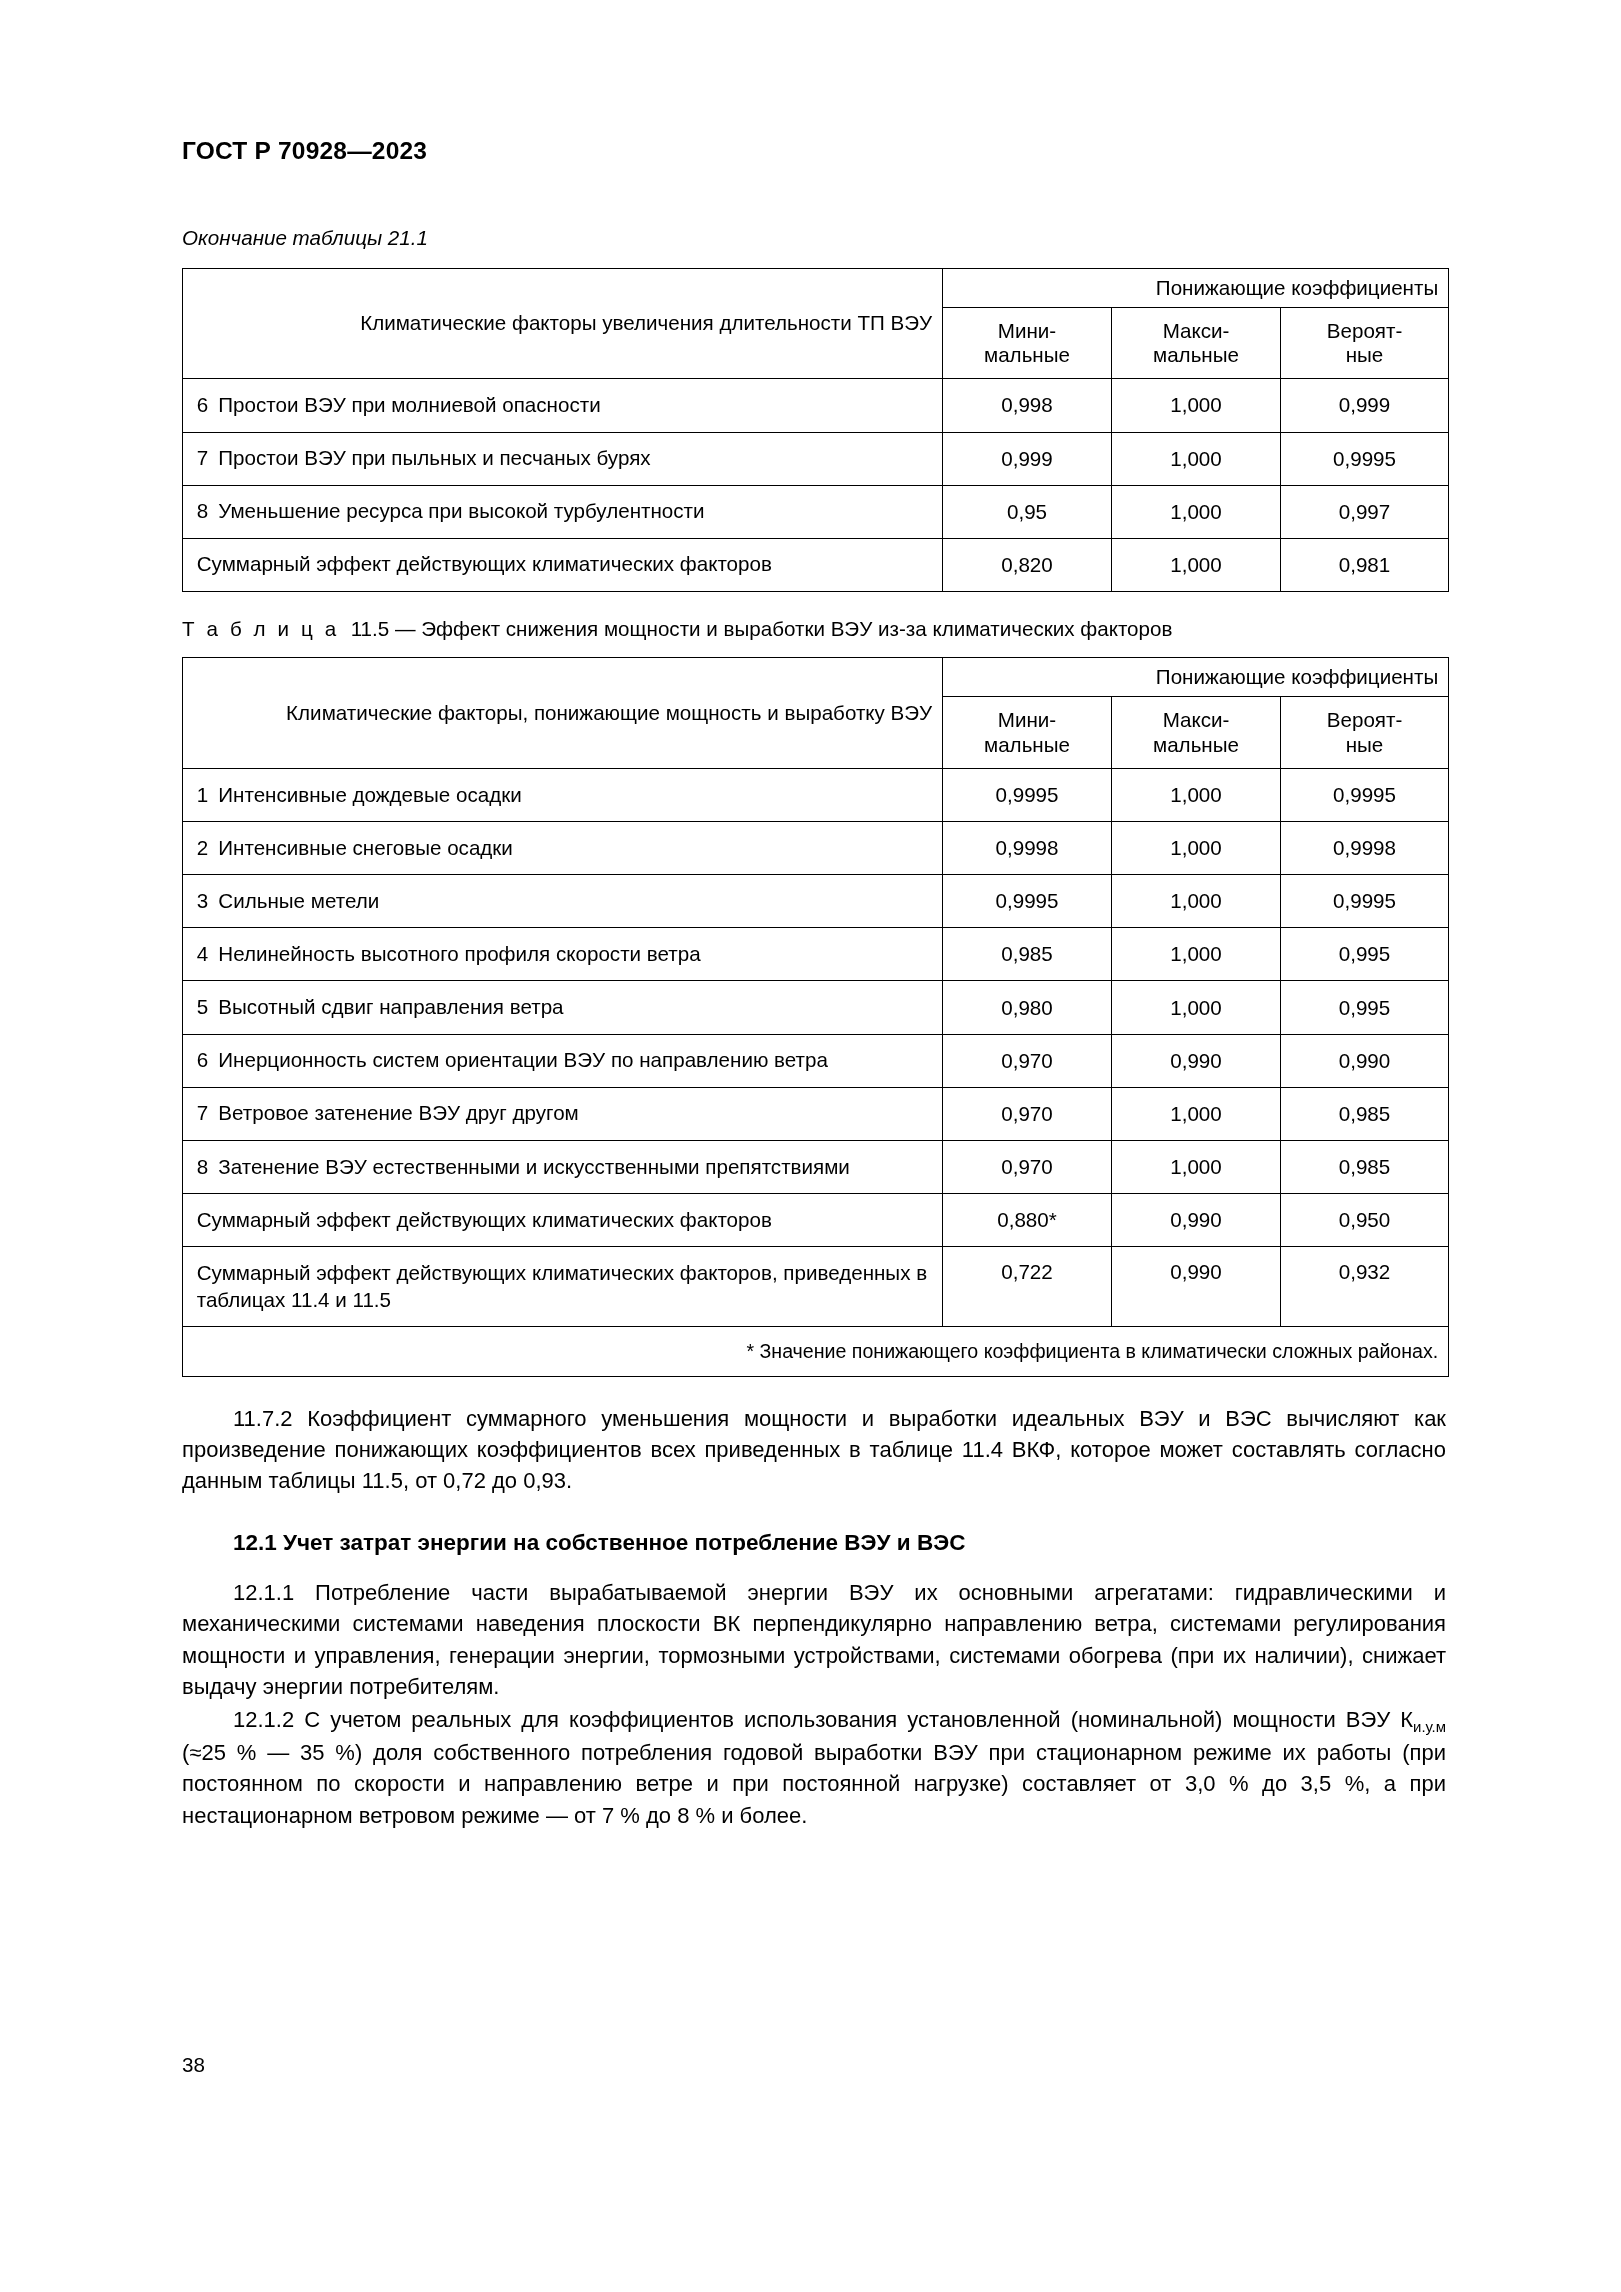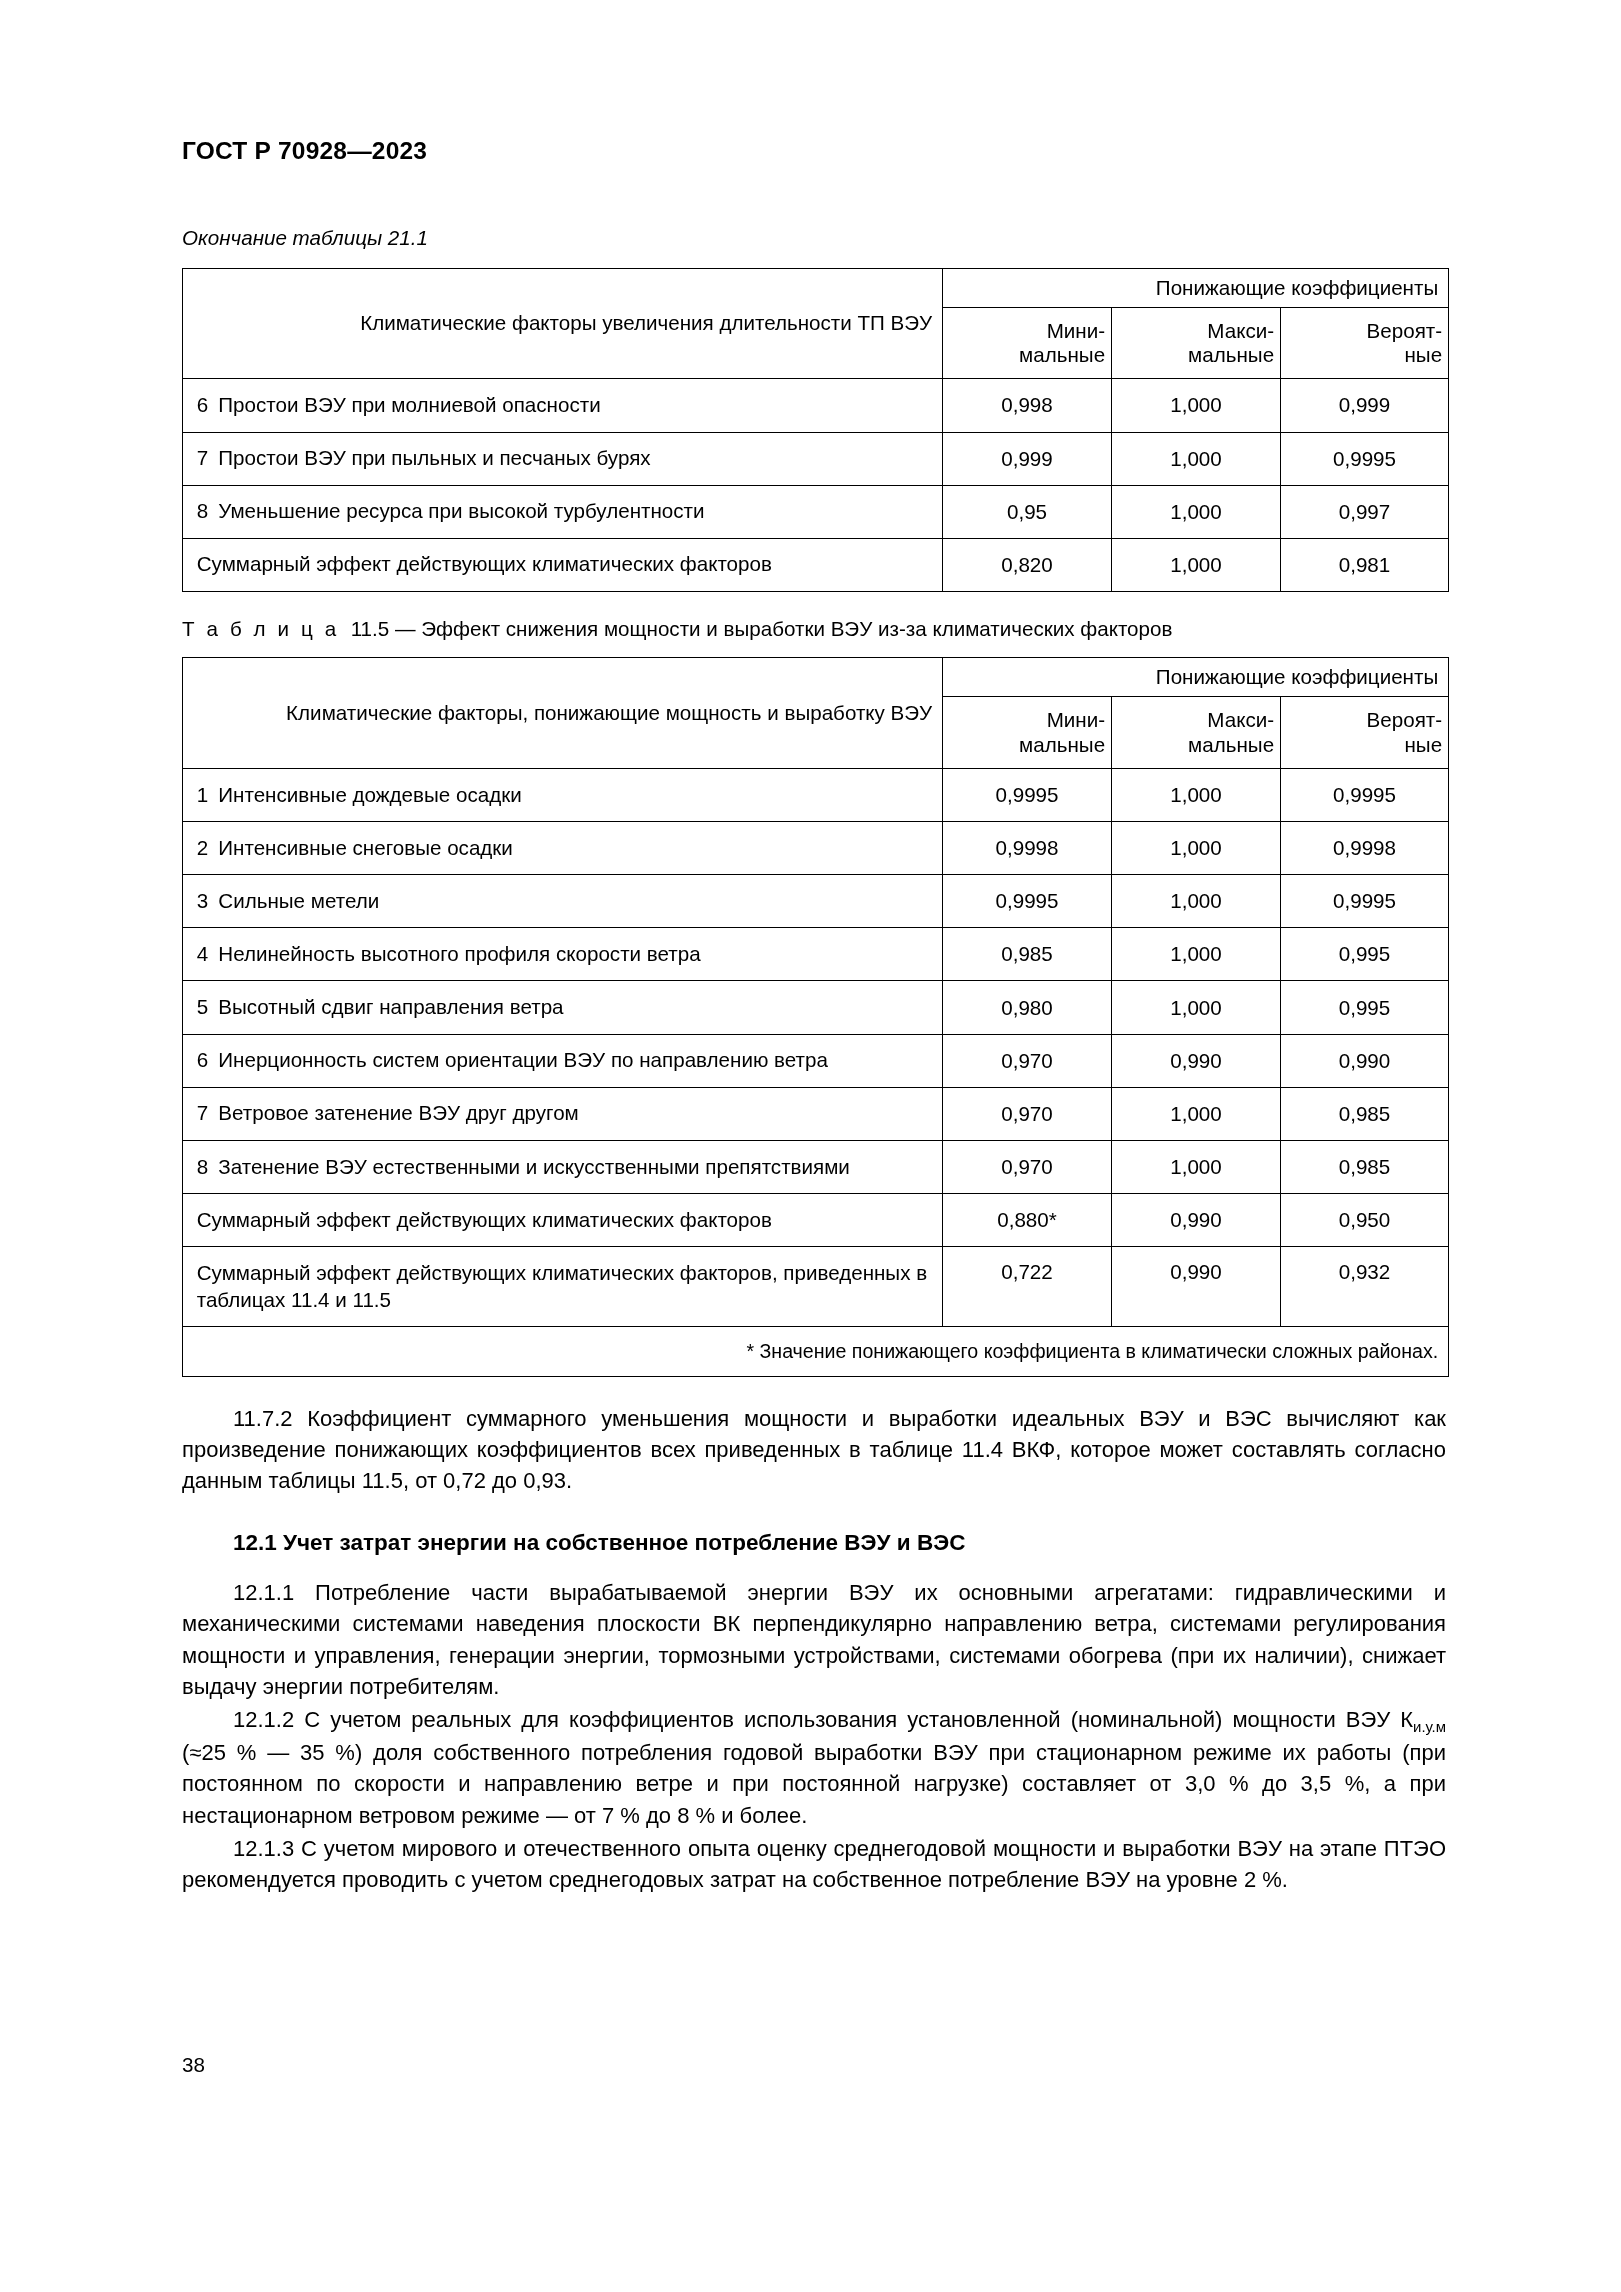--- a/index.html
+++ b/index.html
@@ -55,21 +55,21 @@
     table-layout: fixed;
     font-size: 20.6px;
   }
   table.gost td, table.gost th {
     border: 1.6px solid #000;
     padding: 0;
     vertical-align: middle;
     font-weight: normal;
   }
   table.gost .hcell {
-    text-align: right;
+    text-align: center;
     padding: 8.8px 5.9px;
     line-height: 1.18;
   }
   table.gost .hcell-main {
     text-align: right;
     padding: 5.9px 9.8px;
     margin-left: 23px;
   }
   table.gost .rowlabel {
     text-align: left;
@@ -299,20 +299,19 @@
     <div class="block-paras">
       <p class="body first">11.7.2  Коэффициент суммарного уменьшения мощности и выработки идеальных ВЭУ и ВЭС вычисляют как произведение понижающих коэффициентов всех приведенных в таблице 11.4 ВКФ, которое может составлять согласно данным таблицы 11.5, от 0,72 до 0,93.</p>
     </div>
 
 
     <h3 class="subsec">12.1  Учет затрат энергии на собственное потребление ВЭУ и ВЭС</h3>
 
     <div class="block-paras">
       <p class="body">12.1.1  Потребление части вырабатываемой энергии ВЭУ их основными агрегатами: гидравлическими и механическими системами наведения плоскости ВК перпендикулярно направлению ветра, системами регулирования мощности и управления, генерации энергии, тормозными устройствами, системами обогрева (при их наличии), снижает выдачу энергии потребителям.</p>
       <p class="body"><span>12.1.2  С учетом реальных для коэффициентов использования установленной (номинальной) мощности ВЭУ К</span><sub class="sm">и.у.м</sub><span> (≈25 % — 35 %) доля собственного потребления годовой выработки ВЭУ при стационарном режиме их работы (при постоянном по скорости и направлению ветре и при постоянной нагрузке) составляет от 3,0 % до 3,5 %, а при нестационарном ветровом режиме — от 7 % до 8 % и более.</span></p>
-      <p class="body">12.1.3  С учетом мирового и отечественного опыта оценку среднегодовой мощности и выработки ВЭУ на этапе ПТЭО рекомендуется проводить с учетом среднегодовых затрат на собственное потребление ВЭУ на уровне 2 %.</p>
     </div>
 
   </div>
 
   <div class="page-number">38</div>
 </div>
 
 
 </body></html>

